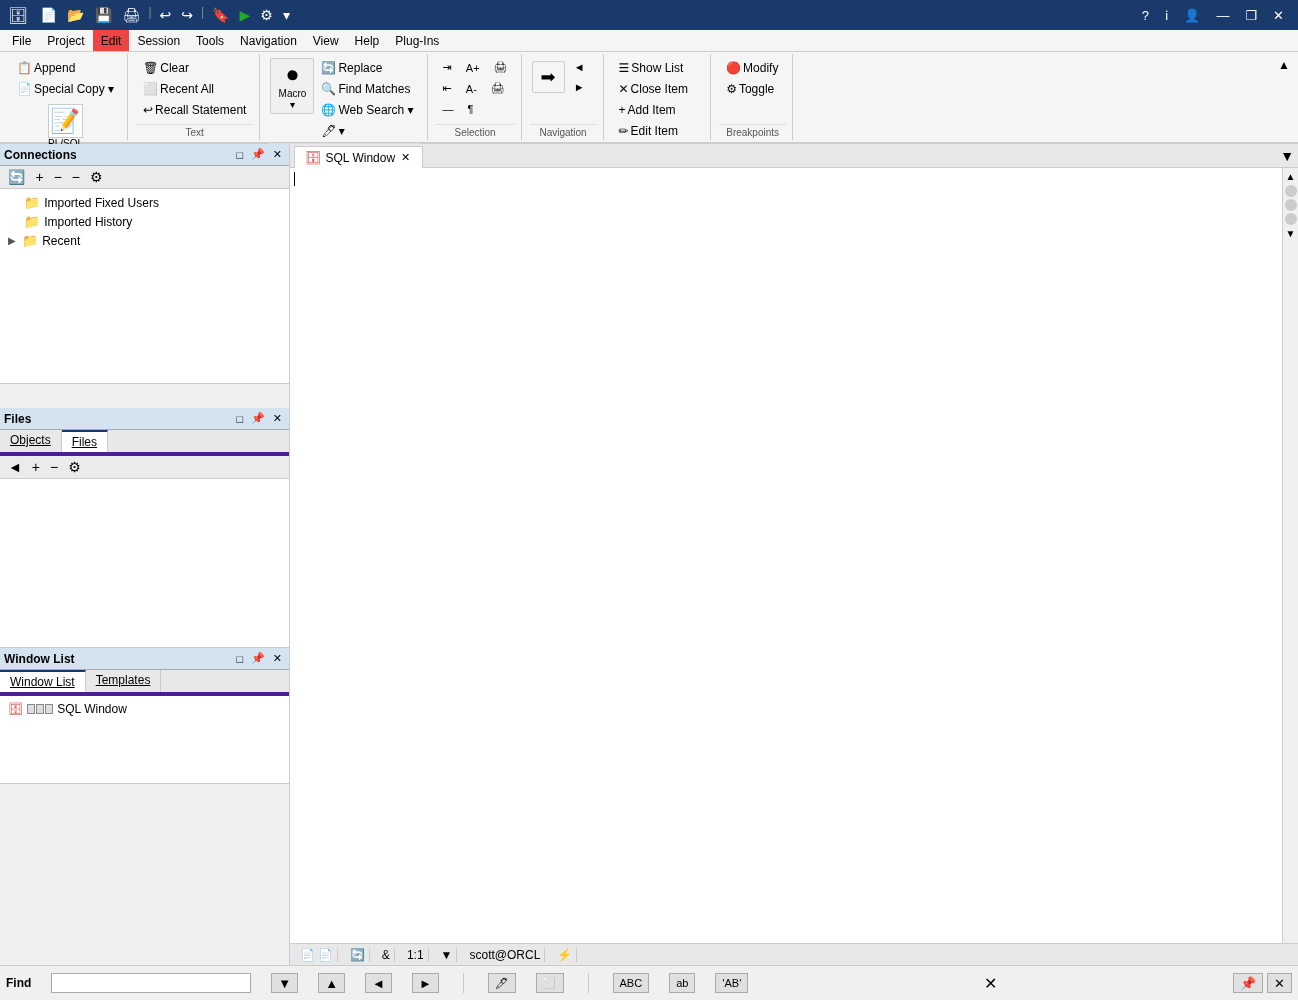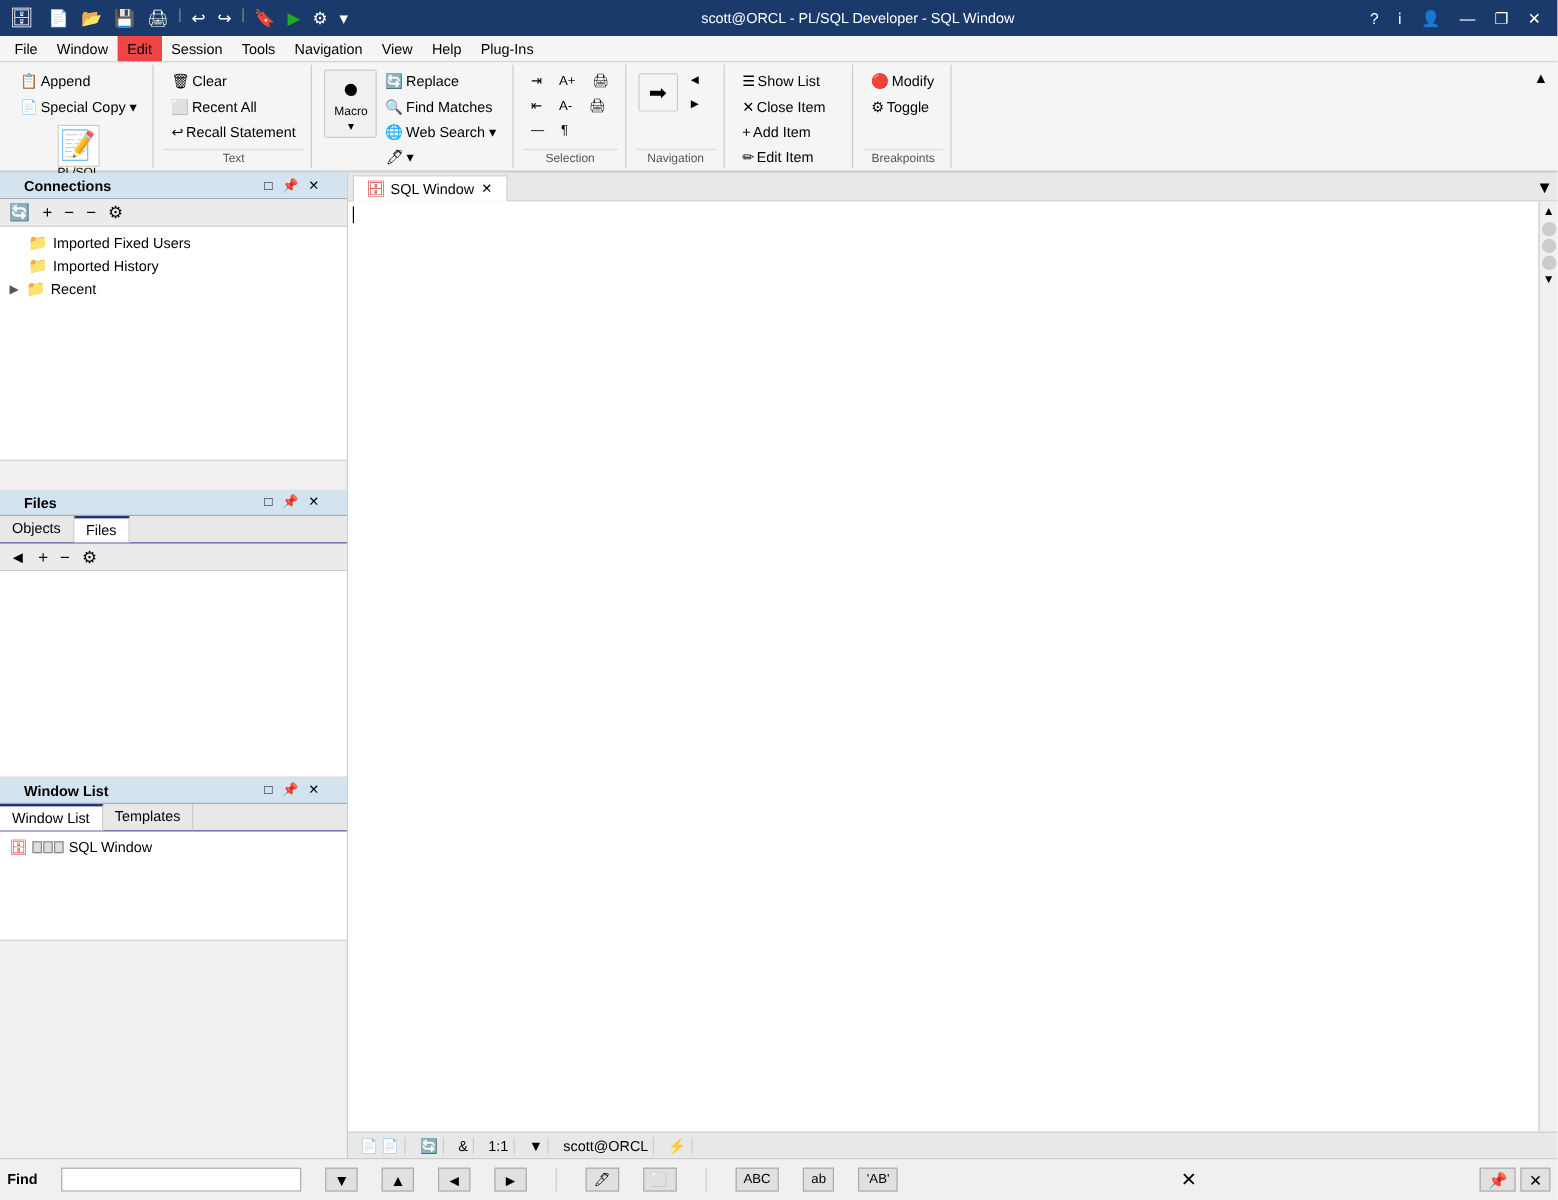--- a/index.html
+++ b/index.html
@@ -132,21 +132,21 @@
     }
 
     .panel {
       display: flex;
       flex-direction: column;
       border-bottom: 1px solid #ccc;
     }
     .panel-header {
       background: #d4e3f0;
       border-bottom: 1px solid #aaa;
-      padding: 3px 20px;
+      padding: 3px 4px;
       display: flex;
       align-items: center;
       justify-content: space-between;
       font-weight: bold;
       font-size: 12px;
     }
     .panel-header-actions { display: flex; gap: 2px; }
     .panel-action-btn {
       background: none;
       border: none;
@@ -189,21 +189,22 @@
       background: none;
       border: none;
       cursor: pointer;
       padding: 1px 4px;
       font-size: 14px;
     }
 
     .panel-tabs {
       display: flex;
       background: #e8e8e8;
-      border-bottom: 1px solid #4c1d95;
+      border-bottom: 4px solid #4c1d95;
+      text-decoration: underline;
     }
     .panel-tab {
       padding: 3px 10px;
       cursor: pointer;
       font-size: 12px;
       border-right: 1px solid #ccc;
     }
     .panel-tab.active { background: white; border-top: 2px solid #1a3a6b; }
 
     
@@ -410,36 +411,33 @@
       <span style="color:#888;margin:0 2px;">|</span>
       <button class="qa-btn">↩</button>
       <button class="qa-btn">↪</button>
       <span style="color:#888;margin:0 2px;">|</span>
       <button class="qa-btn">🔖</button>
       <button class="qa-btn" style="color:#2a2;">▶</button>
       <button class="qa-btn">⚙</button>
       <button class="qa-btn">▾</button>
     </div>
   </div>
-  <div class="title-bar-center">
-    <span>scott@ORCL - PL/SQL Developer - SQL Window</span>
-  </div>
   <div class="title-bar-right">
     <button class="title-btn">?</button>
     <button class="title-btn">ℹ</button>
     <button class="title-btn">👤</button>
     <button class="title-btn">—</button>
     <button class="title-btn">❐</button>
     <button class="title-btn close">✕</button>
   </div>
 </div>
 
 <div class="menu-bar">
   <div class="menu-item">File</div>
-  <div class="menu-item">Window</div>
+  <div class="menu-item">Project</div>
   <div class="menu-item" style="background:#ef4444;">Edit</div>
   <div class="menu-item">Session</div>
   <div class="menu-item">Tools</div>
   <div class="menu-item">Navigation</div>
   <div class="menu-item">View</div>
   <div class="menu-item">Help</div>
   <div class="menu-item">Plug-Ins</div>
 </div>
 
 <div class="ribbon">

